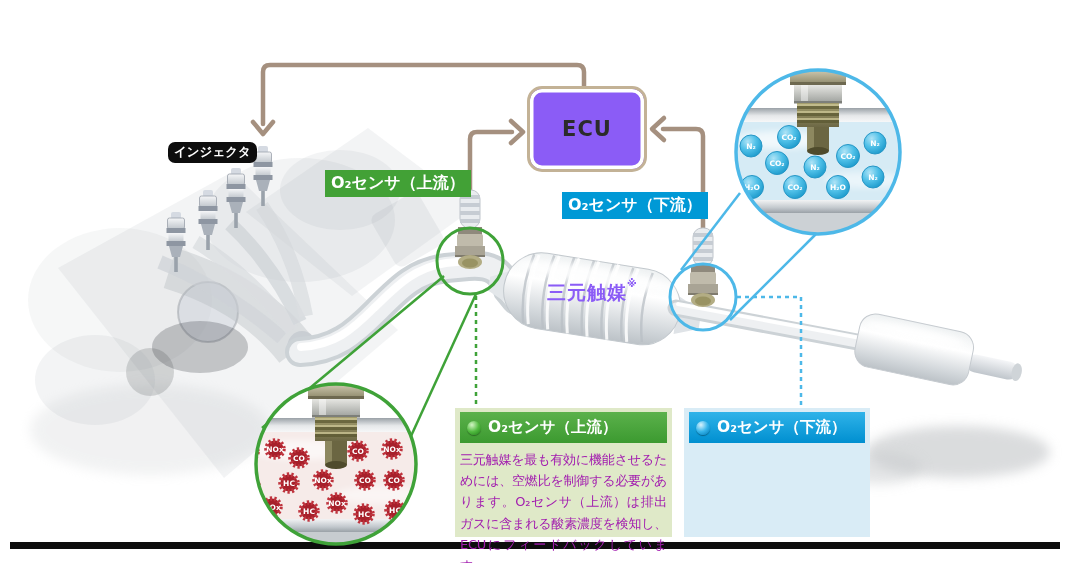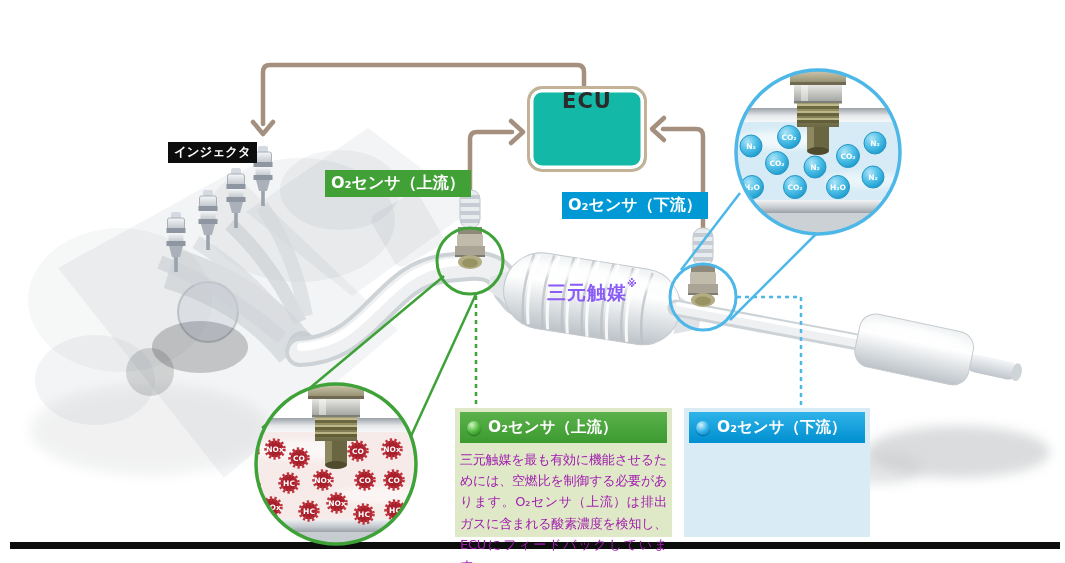--- a/index.html
+++ b/index.html
@@ -2,28 +2,28 @@
 <html><head>
 <meta charset="utf-8">
 <style>
   html,body{margin:0;padding:0;background:#fff;}
   #stage{position:relative;width:1065px;height:563px;background:#fff;overflow:hidden;
          font-family:"DejaVu Sans","Liberation Sans",sans-serif;}
   #layer-svg{position:absolute;left:0;top:0;}
   .abs{position:absolute;box-sizing:border-box;}
 
   
-  .ecu{left:527px;top:86px;width:120px;height:86px;background:#14b8a6;
+  .ecu{left:527px;top:86px;width:120px;height:86px;background:#8b5cf6;
        border:3px solid #c3b296;border-radius:15px;box-shadow:inset 0 0 0 3.5px #ffffff;
-       display:flex;justify-content:center;
+       display:flex;align-items:center;justify-content:center;
        font-weight:700;font-size:21px;letter-spacing:1px;color:#2b2b2b;}
 
   
   .tag{display:flex;align-items:center;justify-content:center;color:#fff;font-weight:700;}
-  .tag-injector{left:168px;top:142px;height:21px;padding:0 6px;background:#0d0d0d;font-size:12.5px;}
+  .tag-injector{left:168px;top:142px;height:21px;padding:0 6px;background:#0d0d0d;font-size:12.5px;border-radius:7px;}
   .tag-up{left:325px;top:170px;height:27px;padding:0 6px;background:#42a136;font-size:16px;}
   .tag-down{left:562px;top:192px;height:27px;padding:0 6px;background:#0099d6;font-size:16px;}
 
   .cat-label{left:547px;top:280px;font-weight:900;font-size:19px;color:#8b5cf6;letter-spacing:1px;}
   .cat-label sup{font-size:10px;font-weight:700;vertical-align:top;position:relative;top:-2px;}
 
   
   .panel{top:408px;height:129px;}
   .panel-green{left:455px;width:217px;background:#dfe9c8;}
   .panel-blue{left:684px;width:186px;background:#d9ecf6;}

